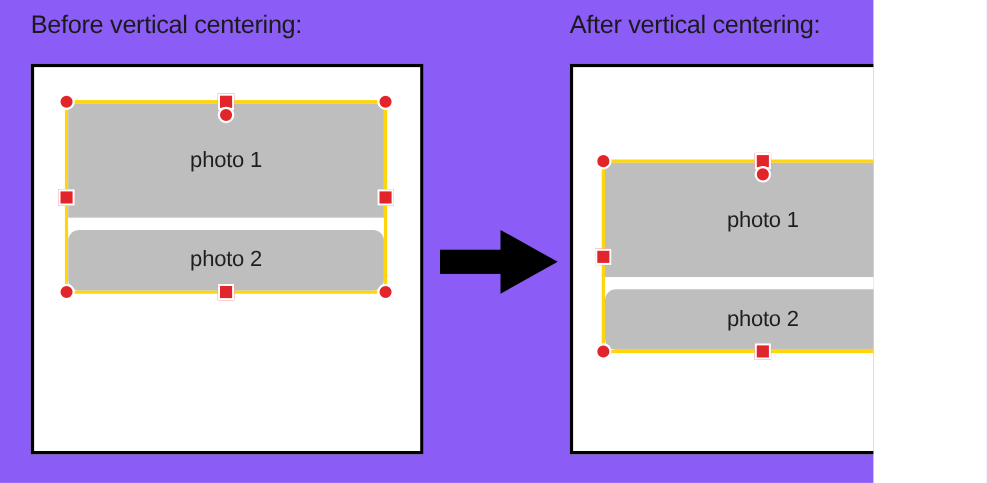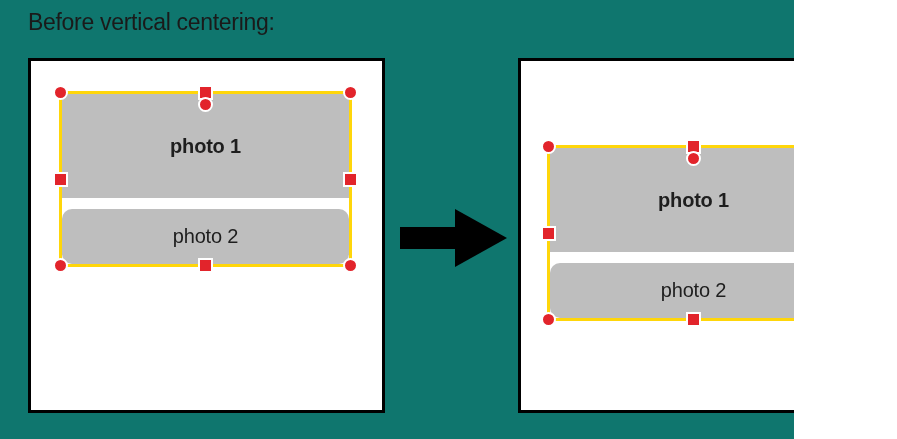--- a/index.html
+++ b/index.html
@@ -7,21 +7,21 @@
     --handle:#E2242B;
     --handle-ring:#FFFFFF;
     --photo-fill:#BEBEBE;
     --canvas-bg:#FFFFFF;
     --canvas-border:#000000;
     --arrow:#000000;
     --text:#1A1A1A;
   }
   html,body{margin:0;padding:0;background:#FFFFFF;}
   .stage{
-    position:relative;width:794px;height:439px;background:#0f766e;overflow:hidden;
+    position:relative;width:794px;height:439px;background:#8b5cf6;overflow:hidden;
     font-family:"Liberation Sans", sans-serif;color:var(--text);
   }
   .panel-title{
     position:absolute;top:8px;font-size:23px;line-height:1.25;letter-spacing:-0.3px;
     color:var(--text);white-space:nowrap;
   }
   .panel-title.before{left:28px;}
   .panel-title.after{left:518px;}
   .canvas{
     position:absolute;top:58px;height:355px;background:var(--canvas-bg);
@@ -32,21 +32,21 @@
   .selection{
     position:absolute;width:293px;height:176px;
     border:3px solid var(--selection-border);box-sizing:border-box;
     display:flex;flex-direction:column;
   }
   .canvas.before .selection{left:28px;top:30px;}
   .canvas.after  .selection{left:26px;top:84px;}
   .photo{
     background:var(--photo-fill);display:flex;align-items:center;justify-content:center;
   }
-  .photo.p1{height:104px;font-weight:bold;}
+  .photo.p1{height:104px;}
   .photo.p2{height:55px;border-radius:10px;}
   .photo-gap{height:11px;background:#FFFFFF;}
   .photo-label{font-size:20px;color:#1E1E1E;letter-spacing:-0.2px;}
   
   .h{
     position:absolute;width:11px;height:11px;background:var(--handle);
     border:2px solid var(--handle-ring);box-sizing:content-box;z-index:3;
   }
   .h.circle{border-radius:50%;}
   .h.tl{left:-9px;top:-9px;}
@@ -66,20 +66,21 @@
     border-top:29px solid transparent;border-bottom:29px solid transparent;
     border-left:52px solid var(--arrow);
   }
 </style>
 </head>
 <body>
 
 <div class="stage">
 
   <div class="panel-title before">Before vertical centering:</div>
+  <div class="panel-title after">After vertical centering:</div>
 
   <div class="canvas before">
     <div class="selection">
       <div class="photo p1">
         <span class="photo-label">photo 1</span>
       </div>
       <div class="photo-gap"></div>
       <div class="photo p2">
         <span class="photo-label">photo 2</span>
       </div>

